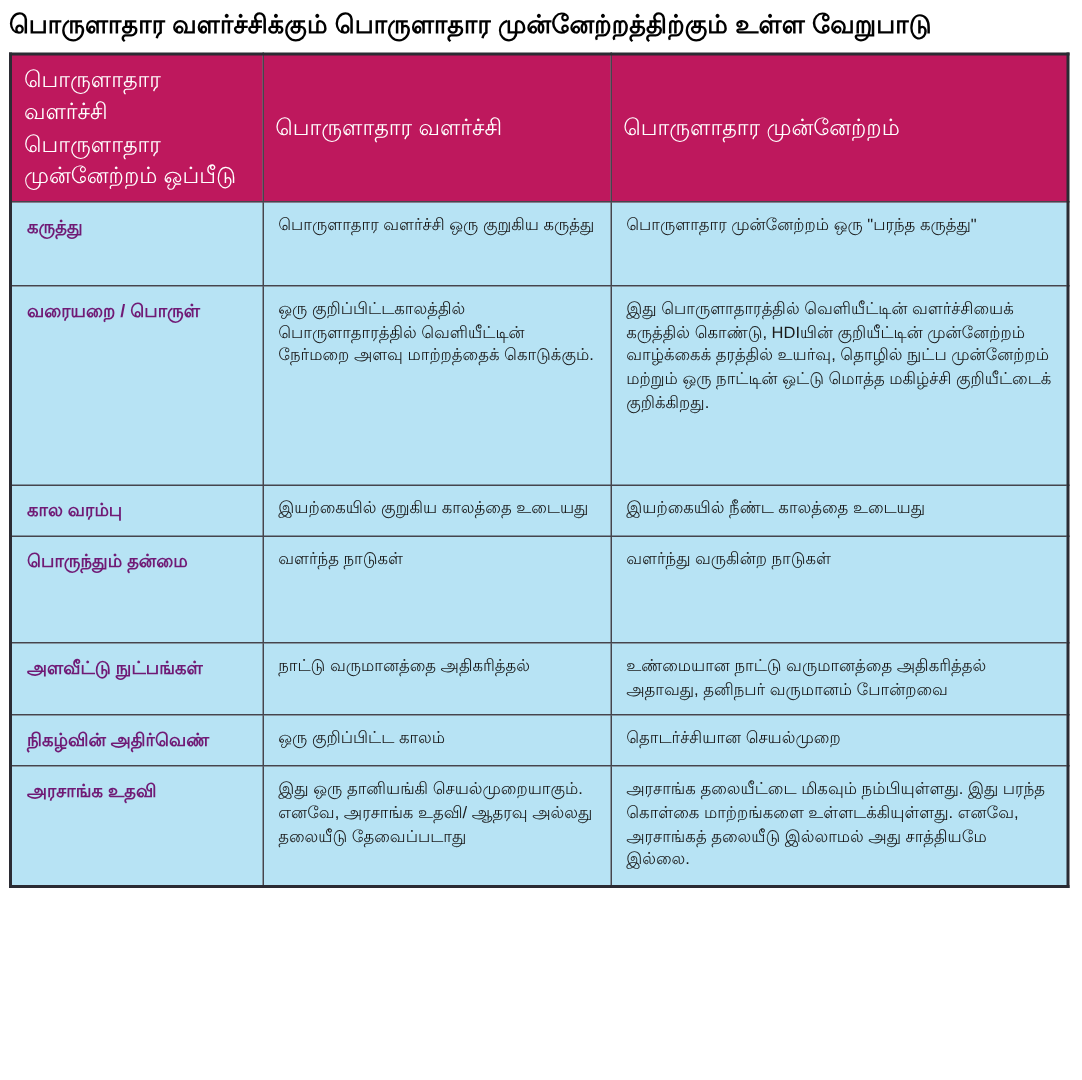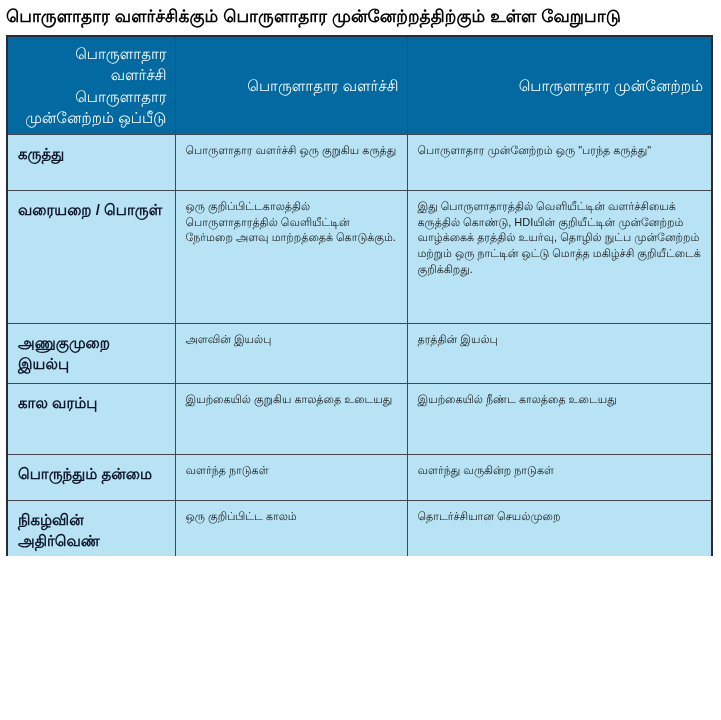--- a/index.html
+++ b/index.html
@@ -4,21 +4,21 @@
 <style>
   html, body {
     margin: 0;
     padding: 0;
     background: #ffffff;
     font-family: "Liberation Sans", sans-serif;
     color: #1a1a1a;
   }
   .page {
     width: 721px;
-    height: 556px;
+    height: 720px;
     box-sizing: border-box;
     padding: 4px 8px 6px 6px;
     overflow: hidden;
     background: #ffffff;
   }
   .page-title {
     font-size: 17px;
     font-weight: bold;
     color: #000000;
     line-height: 1.35;
@@ -38,36 +38,36 @@
     border: 1px solid #45454d;
     box-sizing: border-box;
     vertical-align: top;
     text-align: left;
     padding: 8px 10px;
     font-size: 11px;
     line-height: 1.42;
     word-wrap: break-word;
   }
   table.compare thead th {
-    background: #0369a1;
+    background: #be185d;
     color: #ffffff;
     font-weight: normal;
-    text-align: right;
+    text-align: left;
     vertical-align: middle;
     font-size: 15px;
     height: 64px;
     padding: 6px 8px;
   }
   table.compare tbody td {
     background: #b7e3f4;
   }
   table.compare tbody td.row-label {
     font-weight: bold;
-    color: #0f172a;
-    font-size: 15px;
+    color: #701a75;
+    font-size: 12px;
   }
   
   tbody tr:nth-child(1) td { height: 56px; }
   tbody tr:nth-child(2) td { height: 133px; }
   tbody tr:nth-child(3) td { height: 32px; }
   tbody tr:nth-child(4) td { height: 71px; }
   tbody tr:nth-child(5) td { height: 46px; }
   tbody tr:nth-child(6) td { height: 32px; }
   tbody tr:nth-child(7) td { height: 62px; }
   tbody tr:nth-child(8) td { height: 33px; padding-left: 16px; }
@@ -98,33 +98,33 @@
         <td class="row-label">கருத்து</td>
         <td>பொருளாதார வளர்ச்சி ஒரு குறுகிய கருத்து</td>
         <td>பொருளாதார முன்னேற்றம் ஒரு "பரந்த கருத்து"</td>
       </tr>
       <tr>
         <td class="row-label">வரையறை / பொருள்</td>
         <td>ஒரு குறிப்பிட்டகாலத்தில் பொருளாதாரத்தில் வெளியீட்டின் நேர்மறை அளவு மாற்றத்தைக் கொடுக்கும்.</td>
         <td>இது பொருளாதாரத்தில் வெளியீட்டின் வளர்ச்சியைக் கருத்தில் கொண்டு, HDIயின் குறியீட்டின் முன்னேற்றம் வாழ்க்கைக் தரத்தில் உயர்வு, தொழில் நுட்ப முன்னேற்றம் மற்றும் ஒரு நாட்டின் ஒட்டு மொத்த மகிழ்ச்சி குறியீட்டைக் குறிக்கிறது.</td>
       </tr>
       <tr>
-        <td class="row-label">அணுகுமுறை இயல்பு</td>
-        <td>அளவின் இயல்பு</td>
-        <td>தரத்தின் இயல்பு</td>
-      </tr>
-      <tr>
         <td class="row-label">கால வரம்பு</td>
         <td>இயற்கையில் குறுகிய காலத்தை உடையது</td>
         <td>இயற்கையில் நீண்ட காலத்தை உடையது</td>
       </tr>
       <tr>
         <td class="row-label">பொருந்தும் தன்மை</td>
         <td>வளர்ந்த நாடுகள்</td>
         <td>வளர்ந்து வருகின்ற நாடுகள்</td>
+      </tr>
+      <tr>
+        <td class="row-label">அளவீட்டு நுட்பங்கள்</td>
+        <td>நாட்டு வருமானத்தை அதிகரித்தல்</td>
+        <td>உண்மையான நாட்டு வருமானத்தை அதிகரித்தல் அதாவது, தனிநபர் வருமானம் போன்றவை</td>
       </tr>
       <tr>
         <td class="row-label">நிகழ்வின் அதிர்வெண்</td>
         <td>ஒரு குறிப்பிட்ட காலம்</td>
         <td>தொடர்ச்சியான செயல்முறை</td>
       </tr>
       <tr>
         <td class="row-label">அரசாங்க உதவி</td>
         <td>இது ஒரு தானியங்கி செயல்முறையாகும். எனவே, அரசாங்க உதவி/ ஆதரவு அல்லது தலையீடு தேவைப்படாது</td>
         <td>அரசாங்க தலையீட்டை மிகவும் நம்பியுள்ளது. இது பரந்த கொள்கை மாற்றங்களை உள்ளடக்கியுள்ளது. எனவே, அரசாங்கத் தலையீடு இல்லாமல் அது சாத்தியமே இல்லை.</td>

